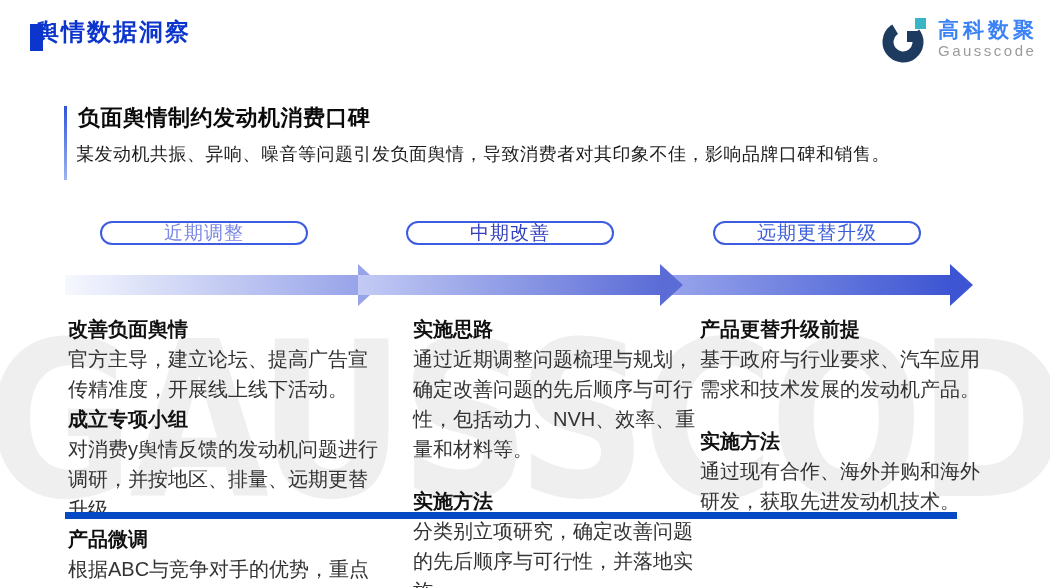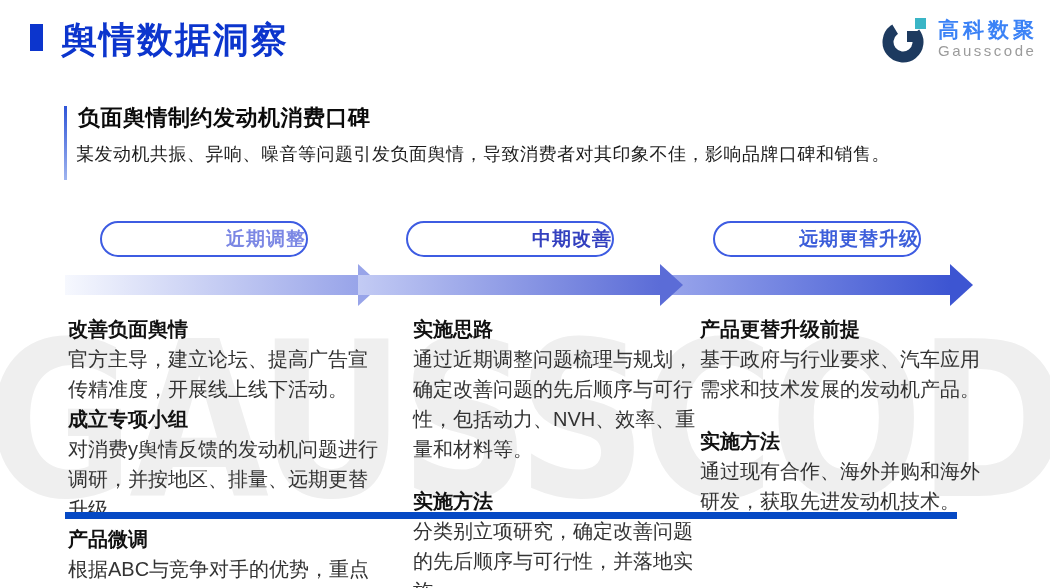--- a/index.html
+++ b/index.html
@@ -13,39 +13,39 @@
     font-size:215px; font-weight:700; letter-spacing:-6px;
     color:#efefef; white-space:nowrap;
     transform:scaleX(0.84); transform-origin:left top;
     user-select:none;
   }
 
   .layer { position:absolute; inset:0; z-index:1; }
 
   
   .header-square { position:absolute; left:30px; top:24px; width:13px; height:27px; background:#0c35cd; }
-  .page-title { position:absolute; left:61px; top:16px; font-size:36px; font-weight:bold; color:#0c35cd; letter-spacing:2px; }
+  .page-title { position:absolute; left:35px; top:16px; font-size:24px; font-weight:bold; color:#0c35cd; letter-spacing:2px; }
 
   
   .brand { position:absolute; right:12px; top:14px; display:flex; align-items:center; }
   .brand svg { display:block; }
   .brand-text { margin-left:8px; }
   .brand-cn { font-size:21px; font-weight:bold; color:#3b82f6; letter-spacing:4px; line-height:24px; }
   .brand-en { font-size:15px; color:#9b9b9b; letter-spacing:2.5px; line-height:18px; }
 
   
   .accent-line { position:absolute; left:64px; top:106px; width:3px; height:74px;
     background:linear-gradient(180deg,#2f55d8,#9fb4ef); }
   .main-heading { position:absolute; left:78px; top:103px; font-size:22px; font-weight:bold; color:#0b0b0b; letter-spacing:0.5px; }
   .sub-heading { position:absolute; left:76px; top:142px; font-size:18px; color:#1c1c1c; letter-spacing:0.5px; }
 
   
-  .pill { position:absolute; top:221px; width:208px; height:36px; background:#fff;
-    border:2px solid #3e5ce2; border-radius:18px; display:flex; align-items:center; justify-content:flex-end;
-    font-size:19px; font-weight:bold; letter-spacing:1px; }
+  .pill { position:absolute; top:221px; width:208px; height:24px; background:#fff;
+    border:2px solid #3e5ce2; border-radius:18px; display:flex; align-items:center; justify-content:center;
+    font-size:19px; font-weight:normal; letter-spacing:1px; }
   .pill-1 { left:100px; }
   .pill-2 { left:406px; }
   .pill-3 { left:713px; }
 
   
   .arrow-band { position:absolute; left:0; top:264px; width:1050px; height:42px; }
   .arrow-band .bar { position:absolute; top:11px; height:20px; }
   .arrow-band .head { position:absolute; top:0; width:0; height:0;
     border-top:21px solid transparent; border-bottom:21px solid transparent; border-left:23px solid #888; }
   .bar-1 { left:65px;  width:293px; }

